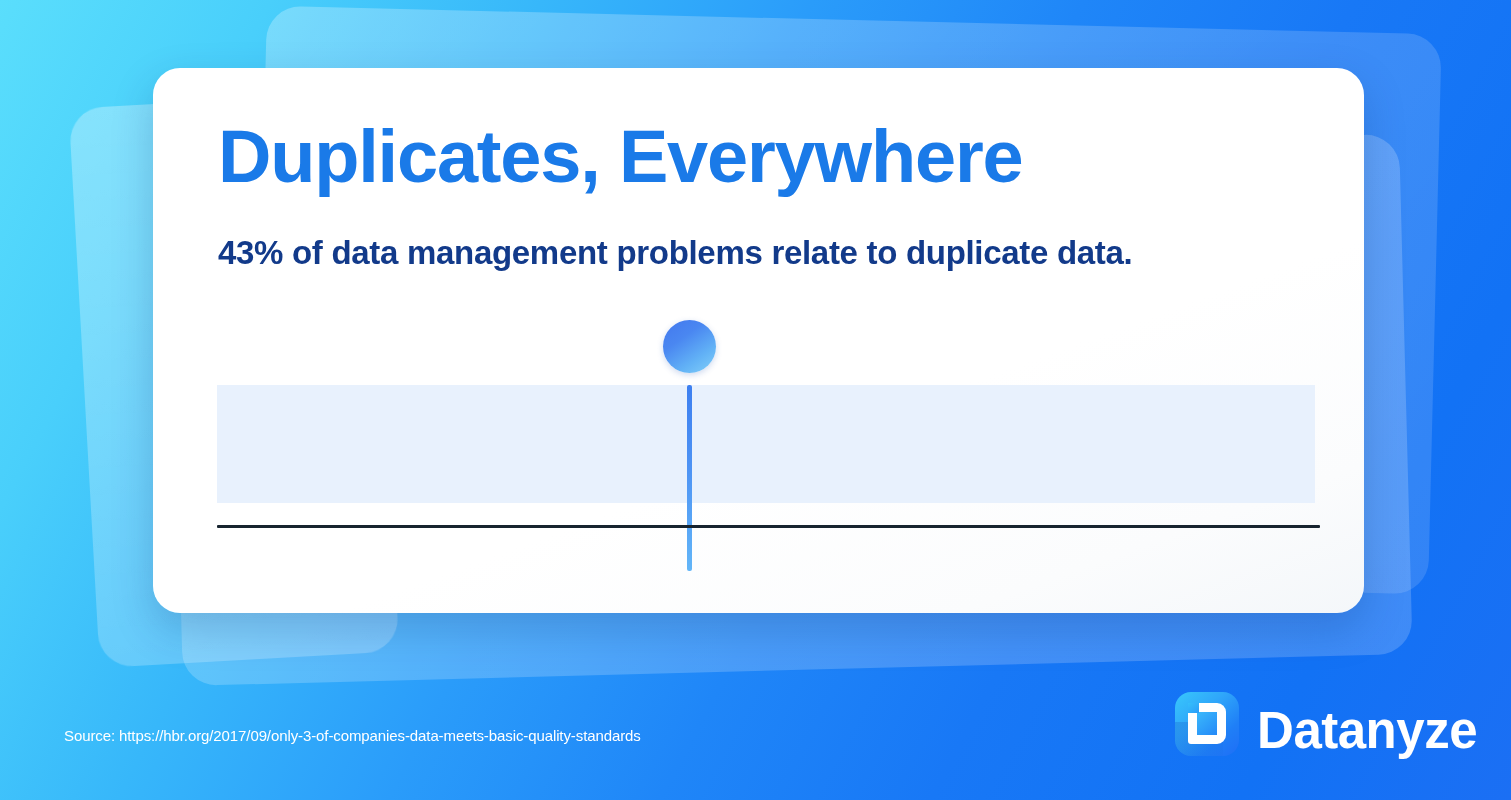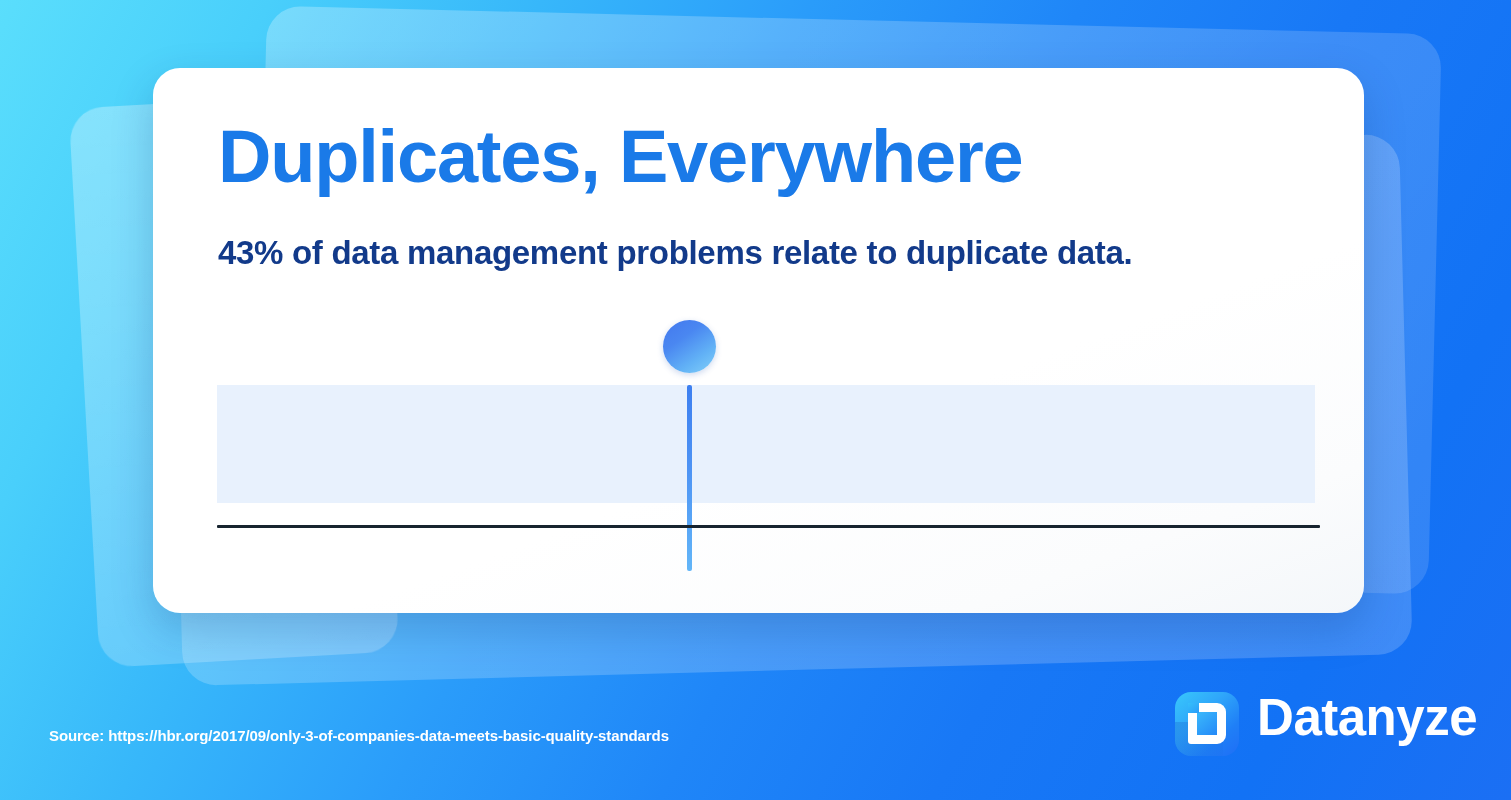--- a/index.html
+++ b/index.html
@@ -114,34 +114,34 @@
     left:507px; top:252px;
     width:53px; height:53px;
     border-radius:50%;
     background:linear-gradient(145deg,#4278ee 0%, #4a87f1 35%, #62b2f6 70%, #83d0f9 100%);
     box-shadow:0 2px 6px rgba(30,80,180,0.22);
   }
 
   
   #source-text {
     position:absolute;
-    left:49px; top:727px;
+    left:64px; top:727px;
     font-size:15px;
-    font-weight:700;
+    font-weight:400;
     color:#ffffff;
     letter-spacing:-0.1px;
     white-space:nowrap;
   }
 
   
   #logo {
     position:absolute;
     right:34px; top:692px;
     display:flex;
-    align-items:flex-start;
+    align-items:flex-end;
     gap:18px;
   }
   #logo-mark {
     position:relative;
     width:64px; height:64px;
     border-radius:16px;
     background:linear-gradient(138deg,#38c8fb 0%, #2fa6fa 38%, #1f7ff7 72%, #1f6ef6 100%);
     overflow:hidden;
     flex:none;
   }

